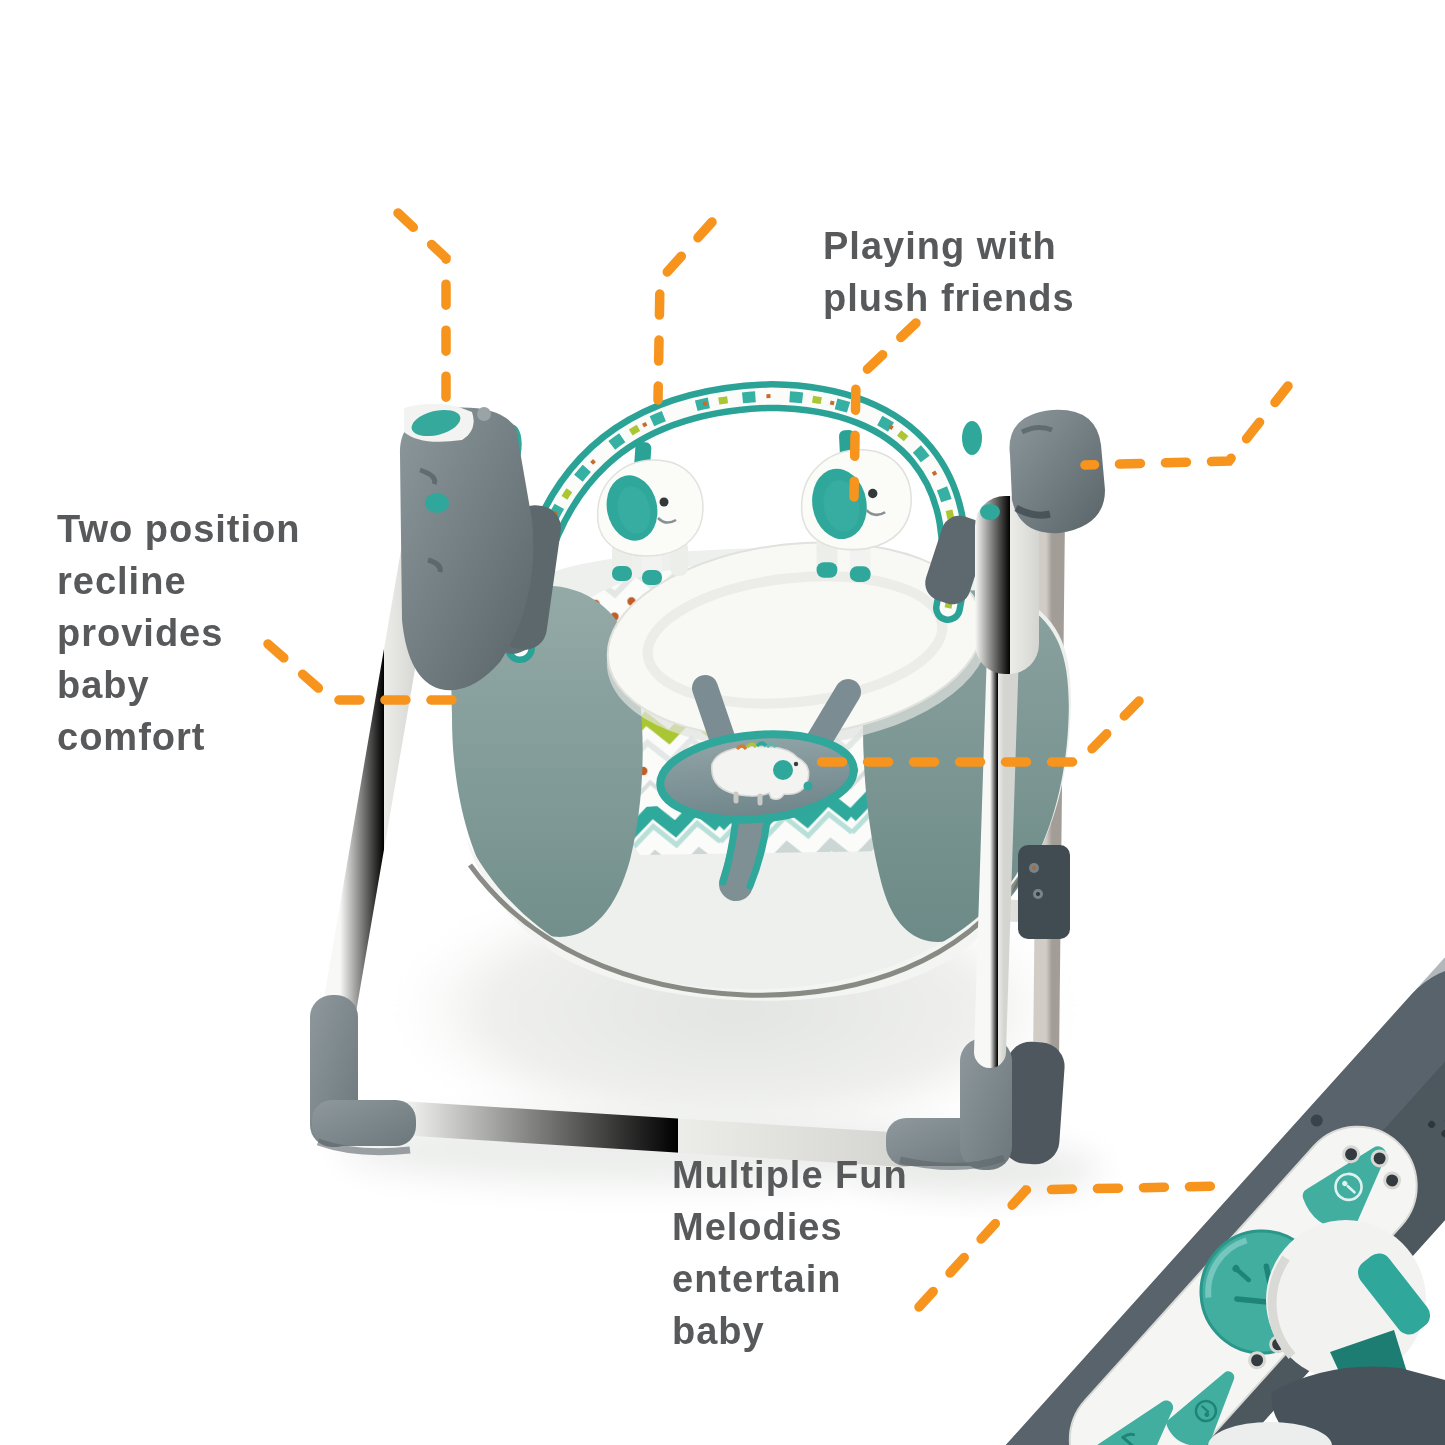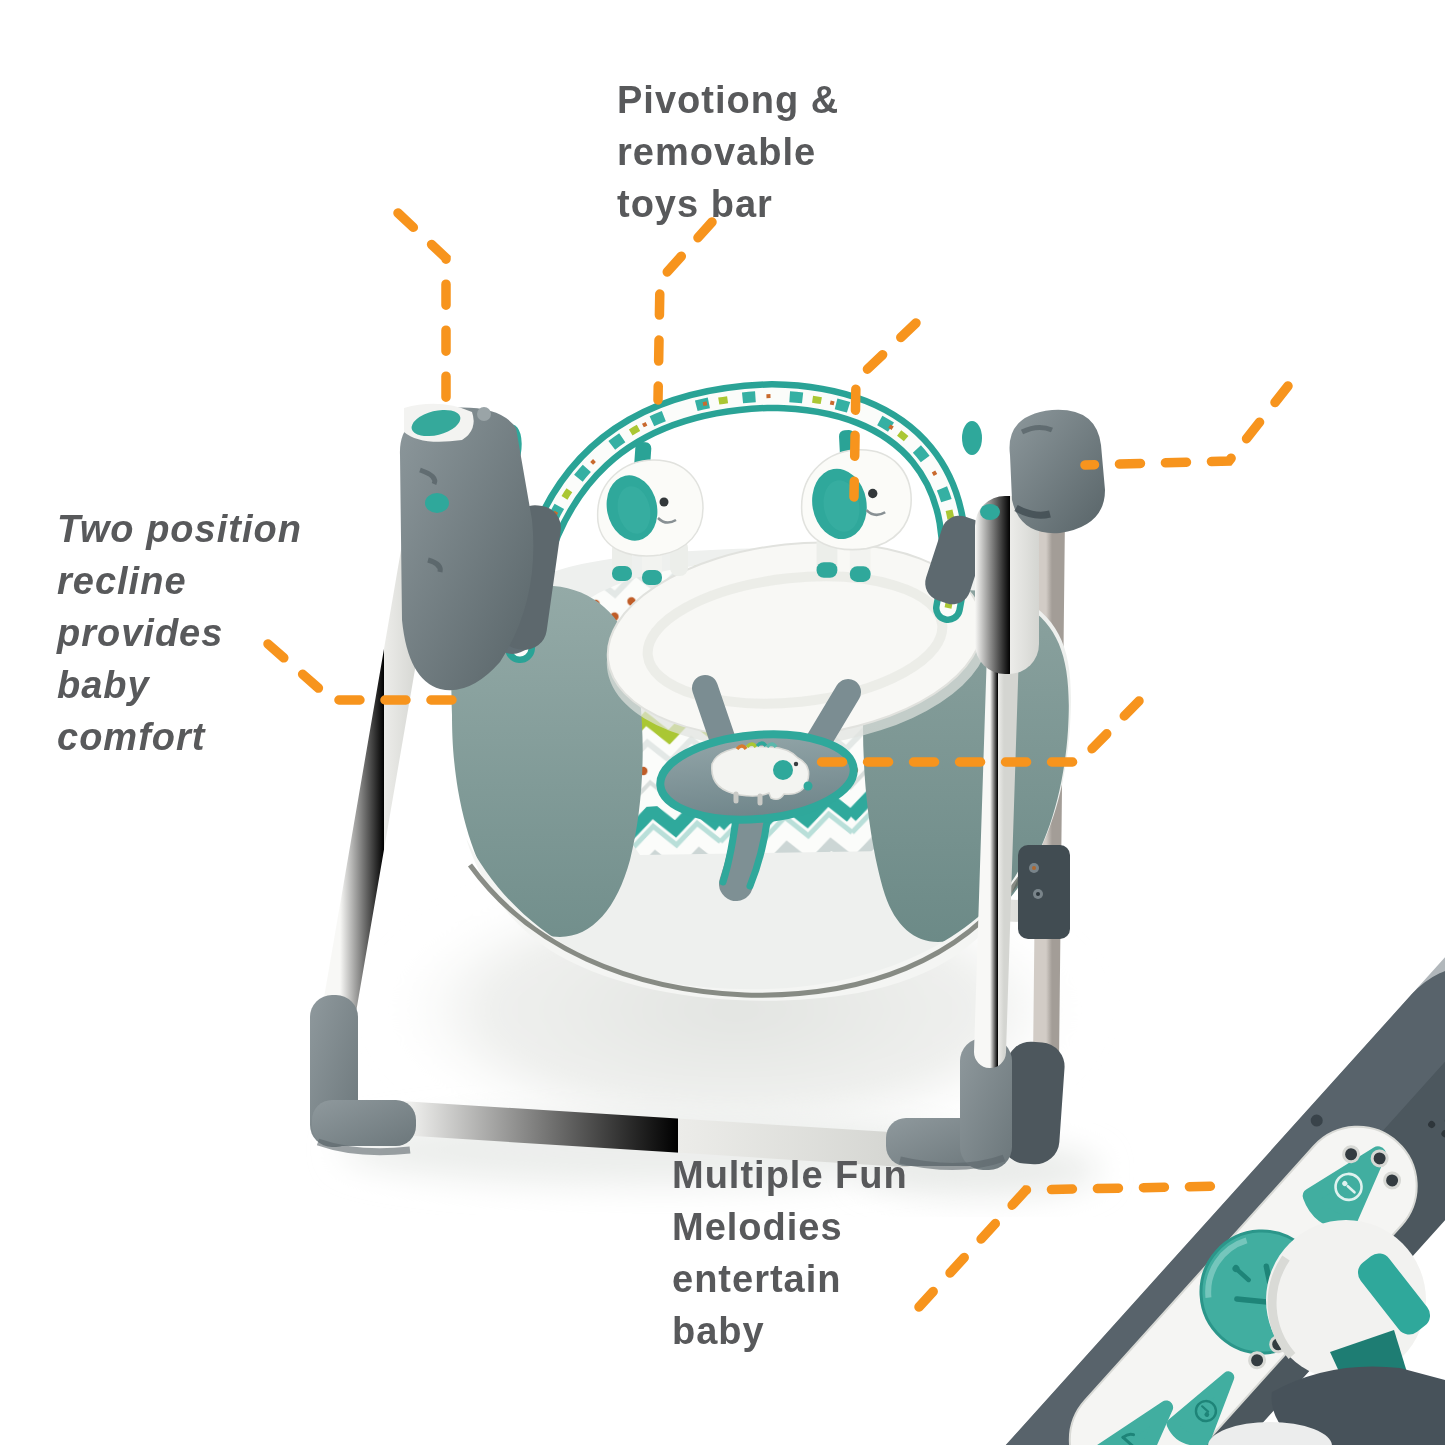--- a/index.html
+++ b/index.html
@@ -291,27 +291,26 @@
     <path d="M712 222 L660 280 L658 400"></path>
     <path d="M916 323 L856 380 L854 497"></path>
     <path d="M1288 386 L1229 461 L1085 465"></path>
     <path d="M268 644 L332 700 L462 700"></path>
     <path d="M1139 701 L1079 762 L818 762"></path>
     <path d="M919 1307 L1026 1190 L1226 1186"></path>
   </g>
 </svg>
 
 
-<div class="callout" style="left:617px; top:74px; width:340px;">Pivotiong &amp;
-removable
-toys bar</div>
-
-
-
-<div class="callout" style="left:57px; top:503px; width:330px;font-style:italic;">Two position
+
+<div class="callout" style="left:823px; top:220px; width:330px;">Playing with
+plush friends</div>
+
+
+<div class="callout" style="left:57px; top:503px; width:330px;">Two position
 recline
 provides
 baby
 comfort</div>
 
 
 <div class="callout" style="left:672px; top:1149px; width:330px;">Multiple Fun
 Melodies
 entertain
 baby</div>

